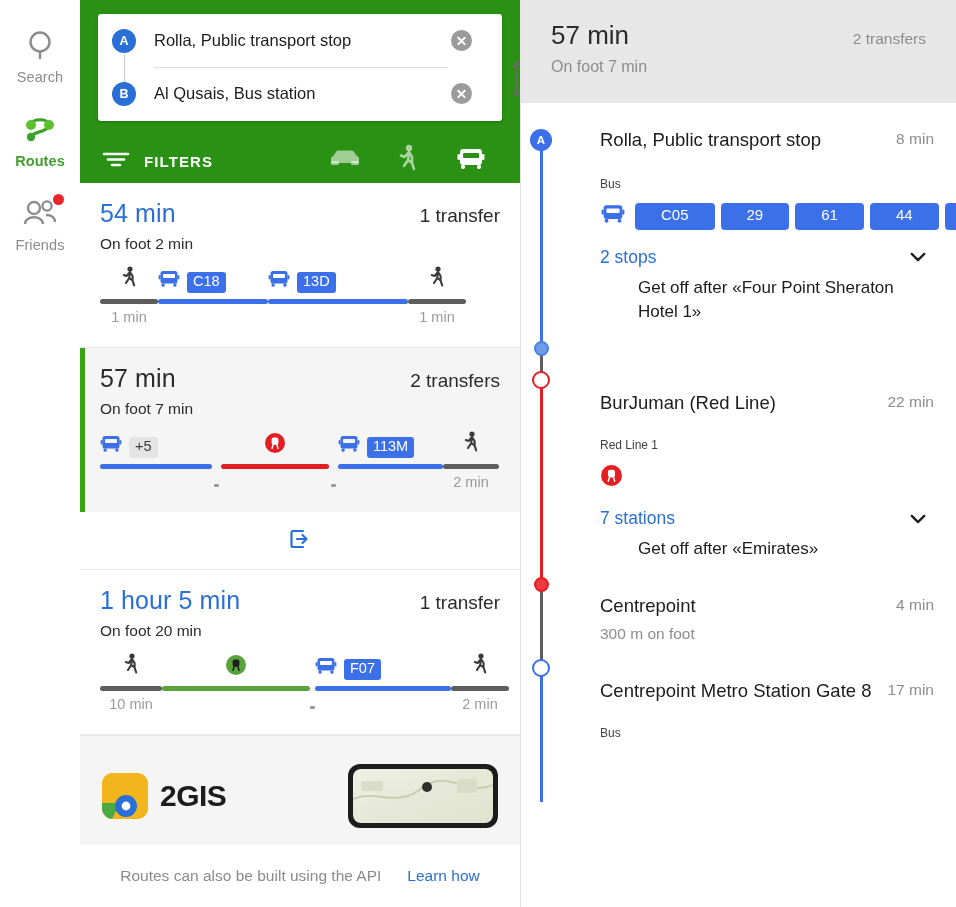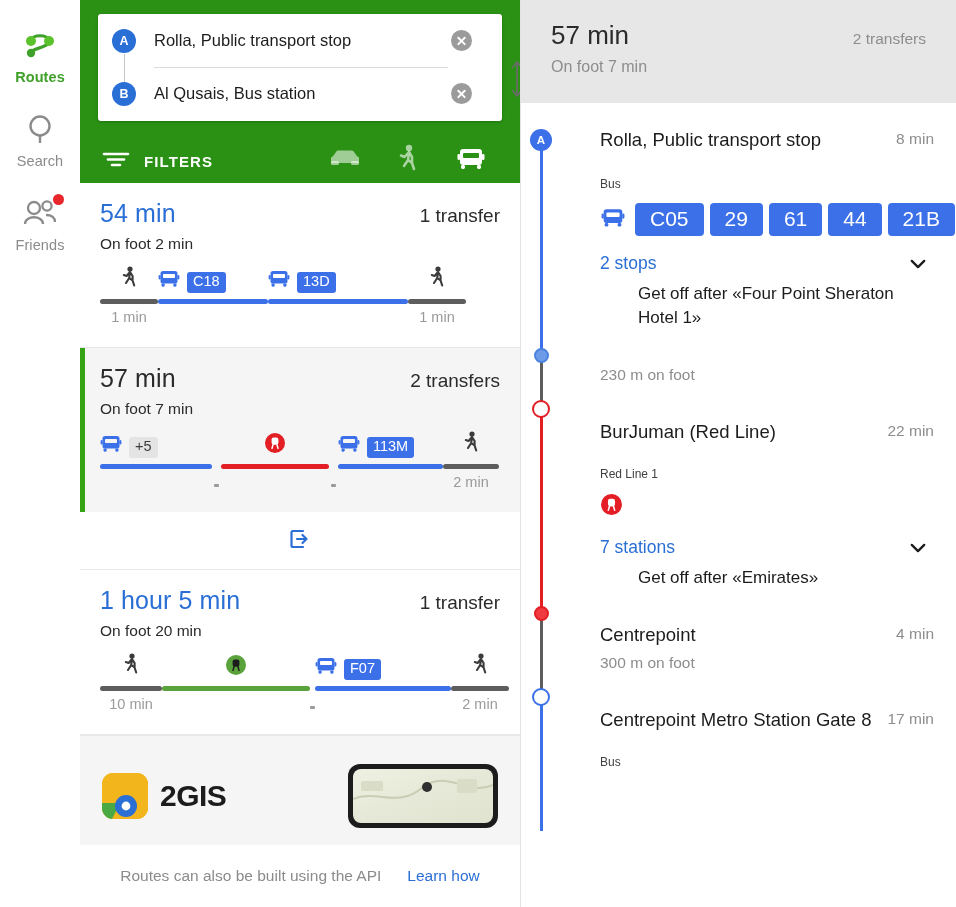--- a/index.html
+++ b/index.html
@@ -175,59 +175,59 @@
   .step-marker { position:absolute; left: 0; top: 0; width: 79px; height: 100%; }
   .marker-dot { position:absolute; left: 11px; }
   .seg-line { position:absolute; left: 18.5px; width: 3px; }
   .step-head { display:flex; justify-content: space-between; align-items: flex-start; gap: 12px;}
   .step-title { font-size: 18.5px; color: #1c1c1c; line-height: 1.62; max-width: 290px;}
   .step-time { font-size: 15.5px; color:#8d8d8d; white-space: nowrap; padding-top: 5px;}
   .step-sub { font-size: 15.5px; color:#8d8d8d; margin-top: 4px; }
   .step-mode { font-size: 12px; color:#404040; margin-top: 22px; }
   .badges-row { display:flex; align-items:center; gap: 6px; margin-top: 12px; }
   .badge-lg {
-    background:#3b70e8; color:#fff; border-radius: 4px; font-size: 21px;
-    padding: 4px 15px 6px; line-height: 1.12;
+    background:#3b70e8; color:#fff; border-radius: 4px; font-size: 15px;
+    padding: 4px 26px 6px; line-height: 1.12;
   }
   .stops-row {
     display:flex; align-items:center; justify-content:space-between;
     margin-top: 17px; cursor:pointer; padding-right: 8px;
   }
   .stops-link { font-size: 17.5px; color: #2a6fd6; }
   .getoff { font-size: 17px; color:#1c1c1c; margin-top: 8px; line-height: 1.4; max-width: 330px; margin-left: 38px;}
   .metro-ico-row { margin-top: 12px; }
   .chev { width: 16px; height: 10px; }
 </style>
 </head>
 <body>
 
 <div class="app">
 
   <div class="rail">
+
+    <div class="rail-item">
+      <span class="rail-icon">
+        <svg width="30" height="34" viewBox="0 0 30 34">
+            <circle cx="15" cy="13" r="9.5" fill="none" stroke="#8b8b8b" stroke-width="2.4"></circle>
+            <line x1="15" y1="22" x2="15" y2="30" stroke="#8b8b8b" stroke-width="2.4"></line>
+          </svg>
+      </span>
+      <span class="rail-label">Search</span>
+    </div>
 
     <div class="rail-item active">
       <span class="rail-icon">
         <svg width="34" height="30" viewBox="0 0 34 30">
           <path d="M8 10 C8 3, 26 3, 26 10 C26 17, 8 17, 8 22" fill="none" stroke="#3fa02a" stroke-width="3.2" stroke-linecap="round"></path>
           <circle cx="8" cy="10" r="5" fill="#5cc22c"></circle>
           <circle cx="26" cy="10" r="5" fill="#5cc22c"></circle>
           <circle cx="8" cy="22" r="4.2" fill="#3fa02a"></circle>
         </svg>
       </span>
       <span class="rail-label">Routes</span>
-    </div>
-
-    <div class="rail-item">
-      <span class="rail-icon">
-        <svg width="30" height="34" viewBox="0 0 30 34">
-            <circle cx="15" cy="13" r="9.5" fill="none" stroke="#8b8b8b" stroke-width="2.4"></circle>
-            <line x1="15" y1="22" x2="15" y2="30" stroke="#8b8b8b" stroke-width="2.4"></line>
-          </svg>
-      </span>
-      <span class="rail-label">Search</span>
     </div>
 
     <div class="rail-item">
       <span class="rail-dot"></span>
       <span class="rail-icon">
         <svg width="38" height="30" viewBox="0 0 38 30">
           <circle cx="13" cy="9" r="6" fill="none" stroke="#8b8b8b" stroke-width="2.3"></circle>
           <path d="M4 25 C4 16, 22 16, 22 25" fill="none" stroke="#8b8b8b" stroke-width="2.3"></path>
           <circle cx="26" cy="7" r="4.6" fill="none" stroke="#8b8b8b" stroke-width="2.3"></circle>
           <path d="M25 16 C31 16, 34 19, 34 23" fill="none" stroke="#8b8b8b" stroke-width="2.3"></path>
@@ -609,21 +609,20 @@
           </span>
         </div>
         <div class="getoff">Get off after «Four Point Sheraton Hotel 1»</div>
       </div>
 
       <div class="step" style="padding-top:22px;padding-bottom:8px;">
         <div class="step-marker">
           <div class="seg-line" style="top:18px;height:100%;background:#5d5d5d;"></div>
           <div class="marker-dot" style="top:8px;left:12.5px;width:15px;height:15px;border-radius:50%;background:#6e9be8;border:2px solid #4a82e0;"></div>
         </div>
-        <div class="step-sub">230 m on foot</div>
       </div>
 
       <div class="step" style="padding-top:25px;padding-bottom:8px;">
         <div class="step-marker">
           <div class="seg-line" style="top:22px;height:100%;background:#e31e24;"></div>
           <div class="marker-dot" style="top:8px;left:11px;width:18px;height:18px;border-radius:50%;background:#fff;border:2.4px solid #e31e24;"></div>
         </div>
         <div class="step-head">
           <div class="step-title">BurJuman (Red Line)</div>
           <div class="step-time">22 min</div>

